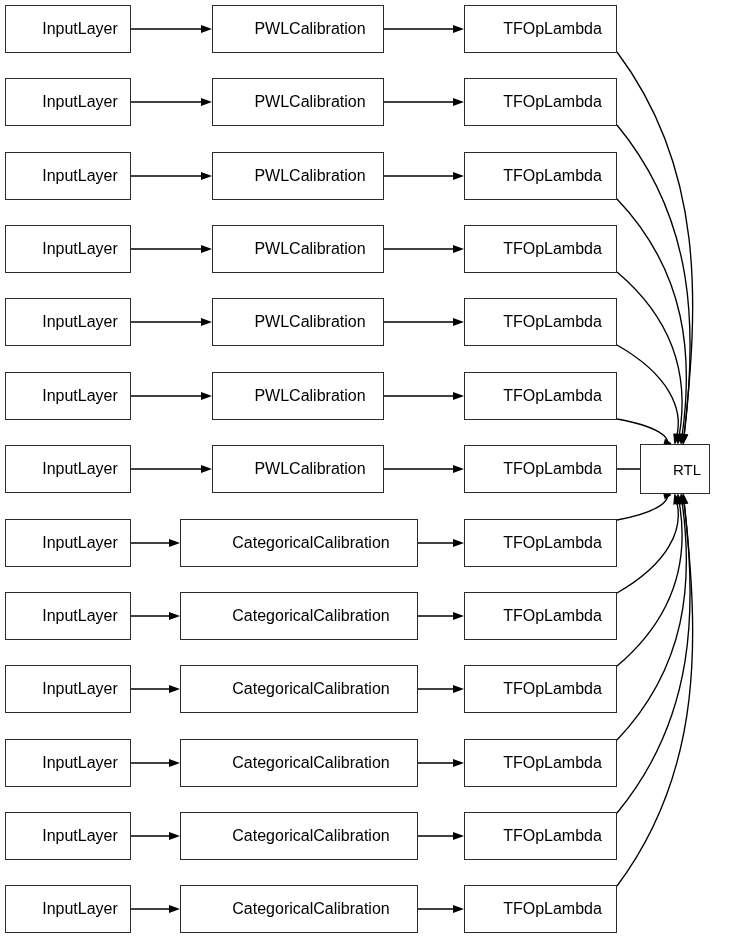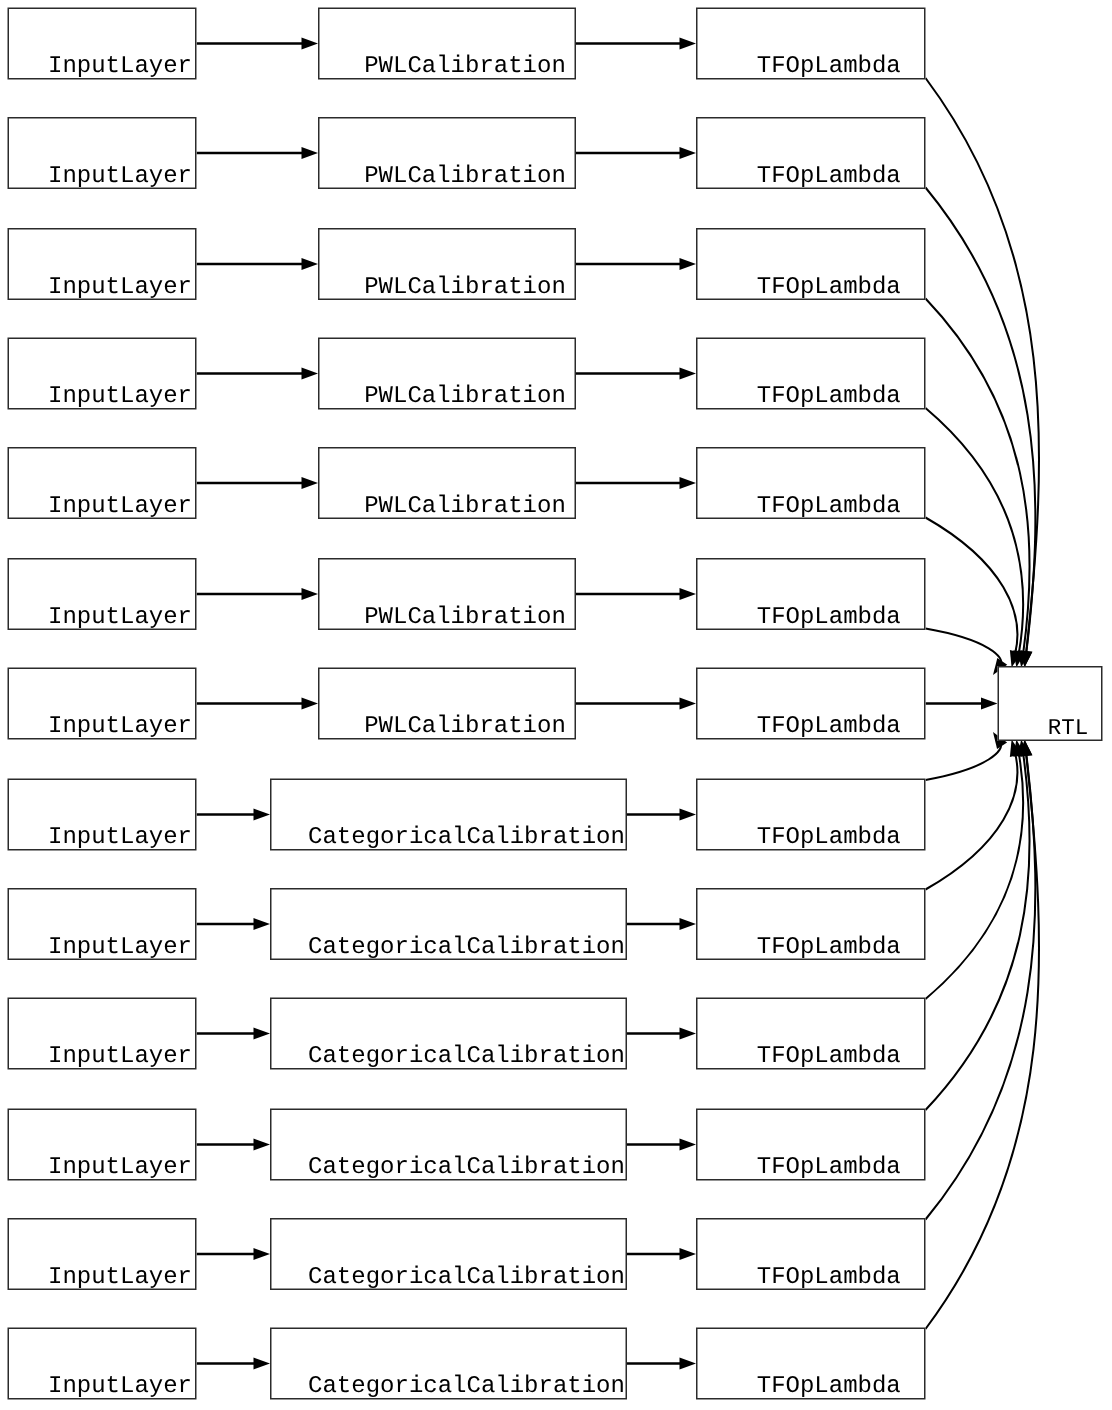--- a/index.html
+++ b/index.html
@@ -24,23 +24,23 @@
     width: 741px;
     height: 940px;
     pointer-events: none;
   }
   .node {
     position: absolute;
     box-sizing: border-box;
     border: 1.4px solid #2b2b2b;
     background: #ffffff;
     display: flex;
-    align-items: flex-end;
+    align-items: center;
     justify-content: center;
-    font-family: Liberation Mono, monospace;
+    font-family: Liberation Sans, sans-serif;
     font-size: 16px;
     color: #000000;
     line-height: 1;
     white-space: nowrap;
     padding-left: 24px;
   }
   .node-label {
     display: block;
     pointer-events: none;
   }
@@ -243,17 +243,17 @@
       </div>
       <div class="node" style="left: 5px; top: 885px; width: 126px; height: 48px;">
         <span class="node-label">InputLayer</span>
       </div>
       <div class="node" style="left: 180px; top: 885px; width: 238px; height: 48px;">
         <span class="node-label">CategoricalCalibration</span>
       </div>
       <div class="node" style="left: 464px; top: 885px; width: 153px; height: 48px;">
         <span class="node-label">TFOpLambda</span>
       </div>
-      <div class="node node-rtl" style="left: 665px; top: 444px; width: 70px; height: 50px;">
+      <div class="node node-rtl" style="left: 640px; top: 444px; width: 70px; height: 50px;">
         <span class="node-label">RTL</span>
       </div>
     </div>
 </div>
 
 </body></html>

